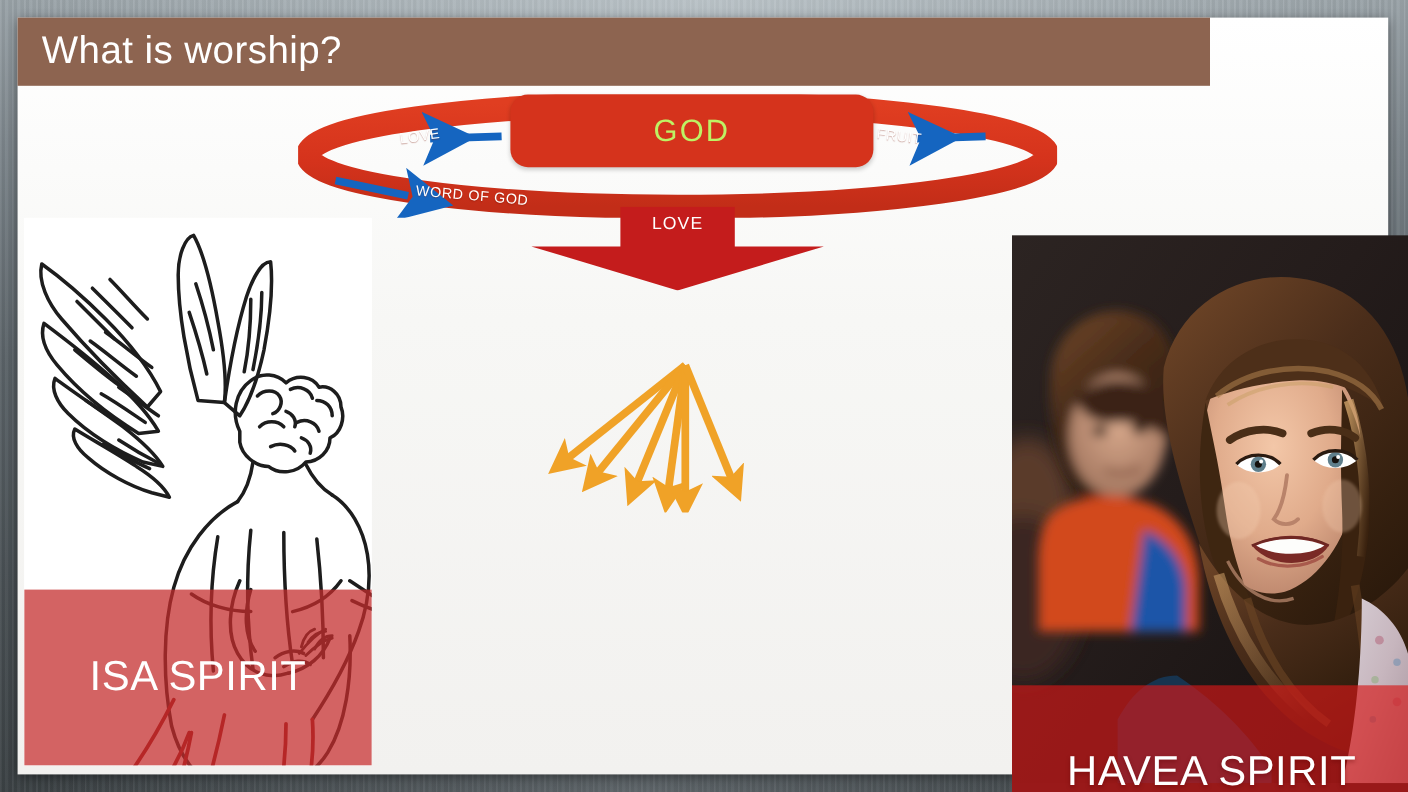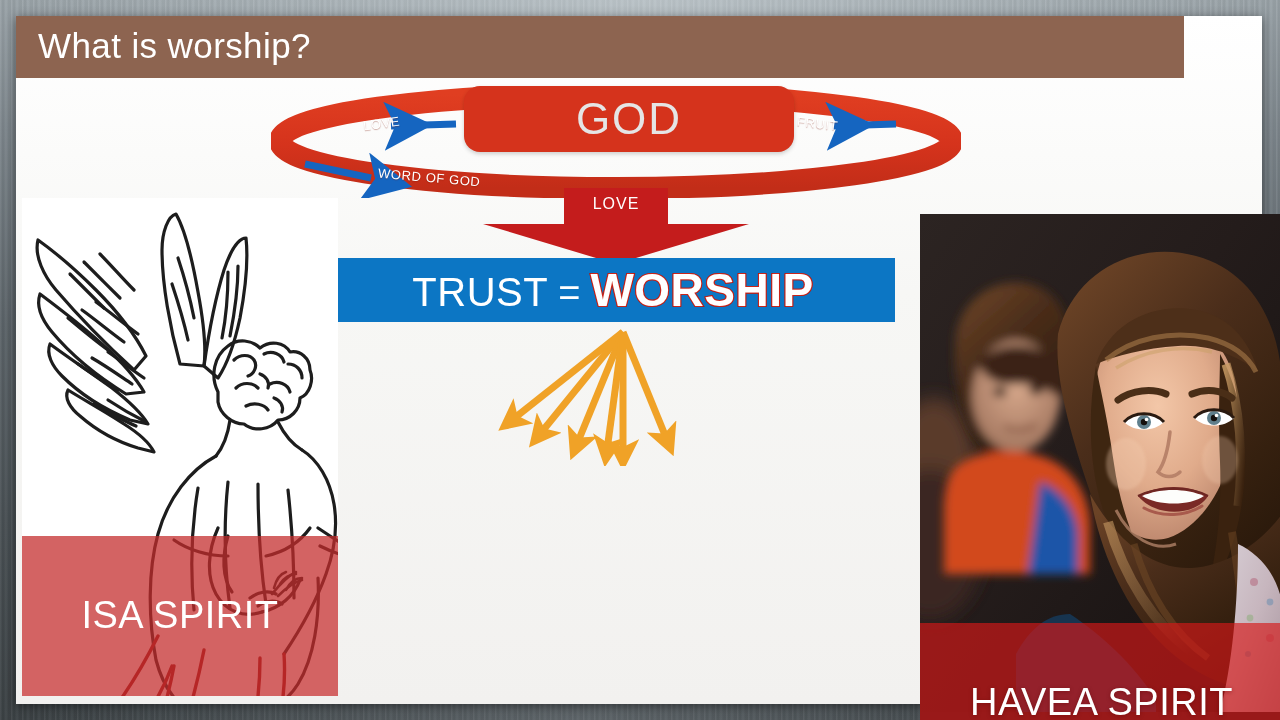--- a/index.html
+++ b/index.html
@@ -47,21 +47,21 @@
     height: 688px;
     background: linear-gradient(180deg,#ffffff 0%,#f7f7f5 40%,#f2f1ef 100%);
     box-shadow: 0 2px 10px rgba(0,0,0,0.45);
   }
 
   
   #title-bar {
     position: absolute;
     left: 16px;
     top: 16px;
-    width: 1168px;
+    width: 1084px;
     height: 62px;
     background: #8d6450;
   }
   #page-title {
     position: absolute;
     left: 22px;
     top: 50%;
     transform: translateY(-52%);
     color: #ffffff;
     font-size: 35px;
@@ -110,22 +110,22 @@
     width: 330px;
     height: 66px;
     background: #d5331c;
     border-radius: 16px;
     box-shadow: 0 2px 4px rgba(0,0,0,0.18);
     display: flex;
     align-items: center;
     justify-content: center;
   }
   #god-label {
-    color: #e5e5e5;
-    font-size: 44px;
+    color: #bef264;
+    font-size: 28px;
     font-weight: 400;
     letter-spacing: 2px;
     font-family: "Liberation Sans", sans-serif;
     line-height: 1;
   }
 
   
   #love-arrow {
     position: absolute;
     left: 467px;
@@ -292,27 +292,20 @@
       </div>
     </div>
 
     <div id="love-arrow">
       <svg id="love-arrow-svg" width="266" height="76" viewBox="0 0 266 76">
         <polygon points="81,0 185,0 185,36 266,36 133,76 0,36 81,36" fill="#C41C1C"></polygon>
       </svg>
       <div id="love-arrow-label">LOVE</div>
     </div>
 
-    <div id="worship-banner">
-      <div id="worship-banner-inner">
-        <span id="trust-text">TRUST</span>
-        <span id="equals-text">=</span>
-        <span id="worship-text">WORSHIP</span>
-      </div>
-    </div>
 
     <svg id="fan-arrows" width="230" height="140" viewBox="0 0 230 140">
       <defs>
         <marker id="orangeHead" markerWidth="4.6" markerHeight="4.6" refX="2.1" refY="2.3" orient="auto" markerUnits="strokeWidth">
           <path d="M0,0 L4.6,2.3 L0,4.6 L1.1,2.3 Z" fill="#F0A227"></path>
         </marker>
       </defs>
       <g stroke="#F0A227" stroke-width="7" fill="none" marker-end="url(#orangeHead)">
         <line x1="137" y1="6" x2="26" y2="94"></line>
         <line x1="137" y1="6" x2="54" y2="108"></line>

